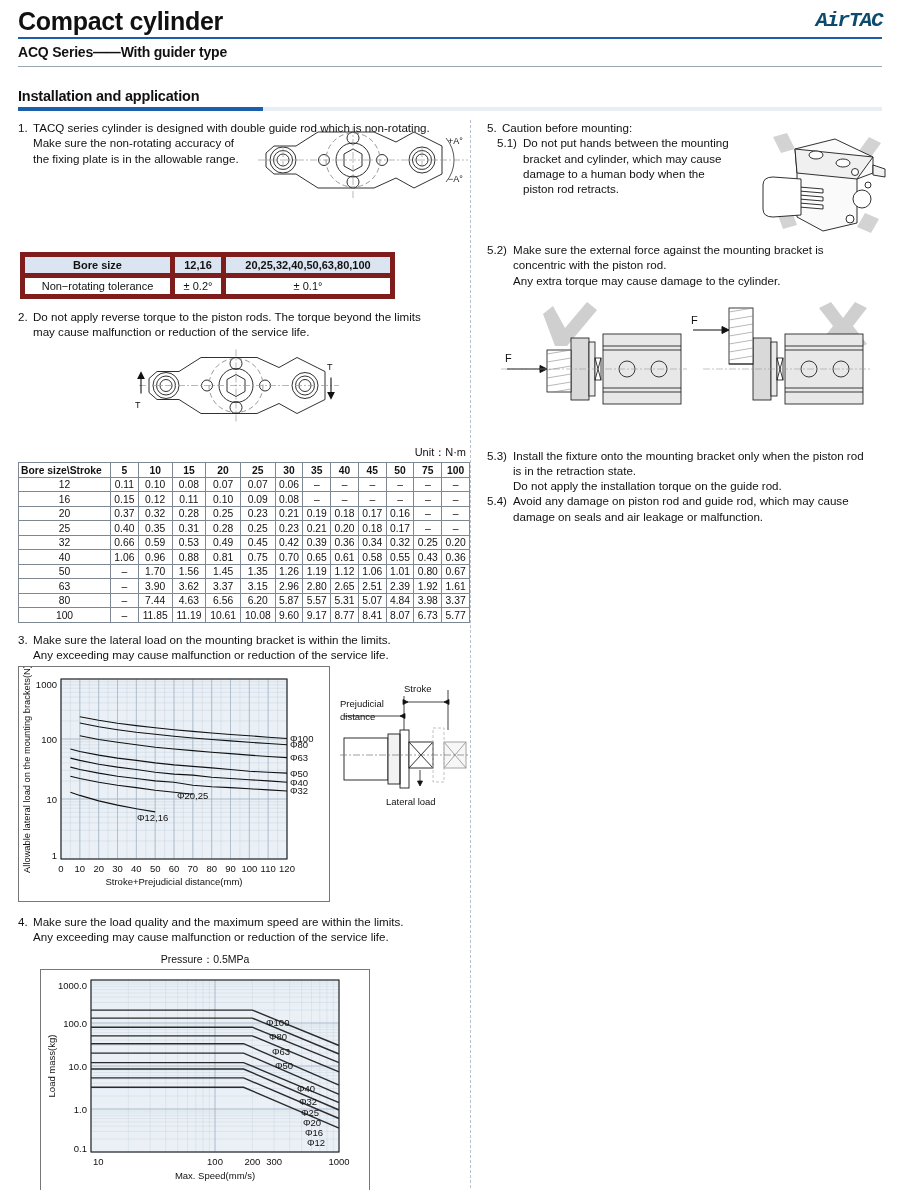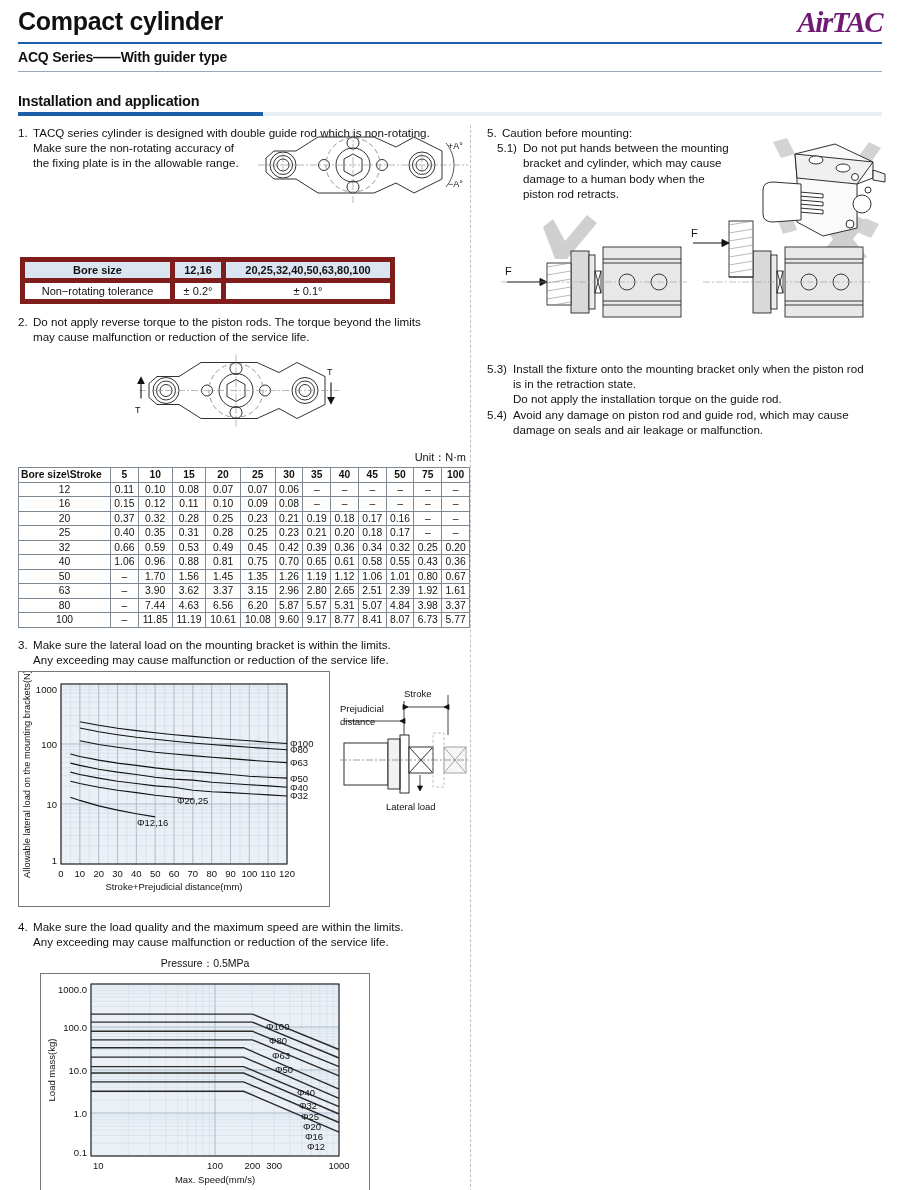--- a/index.html
+++ b/index.html
@@ -8,24 +8,24 @@
     width:900px; height:1190px;
     background:#ffffff;
     font-family:"Liberation Sans", sans-serif;
     color:#111;
     position:relative;
     overflow:hidden;
   }
 
   
   .page-header { position:relative; padding:8px 18px 0 18px; }
-  .title-row { display:flex; align-items:flex-start; justify-content:space-between;gap:28px; }
+  .title-row { display:flex; align-items:center; justify-content:space-between;gap:28px; }
   .main-title { font-size:25px; font-weight:bold; letter-spacing:-0.3px; line-height:1.05; }
-  .logo { font-size:29px; font-weight:bold; font-style:italic; color:#701a75;
-          letter-spacing:-1.5px; line-height:1; padding-bottom:2px; font-family:Liberation Serif, serif; }
+  .logo { font-size:21px; font-weight:bold; font-style:italic; color:#0c4a6e;
+          letter-spacing:-1.5px; line-height:1; padding-bottom:2px; font-family:Liberation Mono, monospace; }
   .rule-blue { height:2px; background:#1b5faa; margin:3px 0 0 0; }
   .subtitle { font-size:14px; font-weight:bold; margin-top:5px; letter-spacing:-0.2px; }
   .rule-thin { height:1px; background:#9aa7b4; margin-top:6px; }
   .section-title { font-size:14.5px; font-weight:bold; margin-top:21px; letter-spacing:-0.2px; }
   .section-bar { height:4px; margin-top:3px; background:#e9eef4; position:relative; }
   .section-bar::before { content:""; position:absolute; left:0; top:0; height:4px; width:245px; background:#1b5faa; }
 
   
   .columns { display:flex; padding:9px 18px 0 18px; }
   .col-left { width:452px; padding-right:12px; }
@@ -663,20 +663,28 @@
           <circle cx="107" cy="58" r="3"></circle>
           <path d="M112 38 L124 42 L124 50 L112 48 Z" fill="#f2f2f2"></path>
           <path d="M38 60 L62 62 L62 66 L38 64 Z" fill="#fff"></path>
           <path d="M38 68 L62 70 L62 74 L38 72 Z" fill="#fff"></path>
           <path d="M38 76 L62 78 L62 82 L38 80 Z" fill="#fff"></path>
           <path d="M2 58 Q2 50 12 50 L40 52 L40 88 L12 90 Q2 90 2 82 Z" fill="#fff"></path>
         </g>
       </svg>
     </div>
 
+    <div class="item" style="margin-top:46px;">
+      <div class="num wide">5.2)</div>
+      <div class="txt">
+        <div>Make sure the external force against the mounting bracket is</div>
+        <div>concentric with the piston rod.</div>
+        <div>Any extra torque may cause damage to the cylinder.</div>
+      </div>
+    </div>
 
     <div style="margin-top:14px;">
       <svg width="400" height="120" viewBox="0 0 400 120">
 
         <g fill="#cfcfcf">
           <path d="M56 12 L66 4 L78 26 L100 0 L110 8 L80 44 L68 44 Z"></path>
         </g>
 
         <g fill="#cfcfcf">
           <path d="M332 6 L344 0 L356 16 L368 0 L380 6 L366 24 L380 42 L368 48 L356 32 L344 48 L332 42 L346 24 Z"></path>

